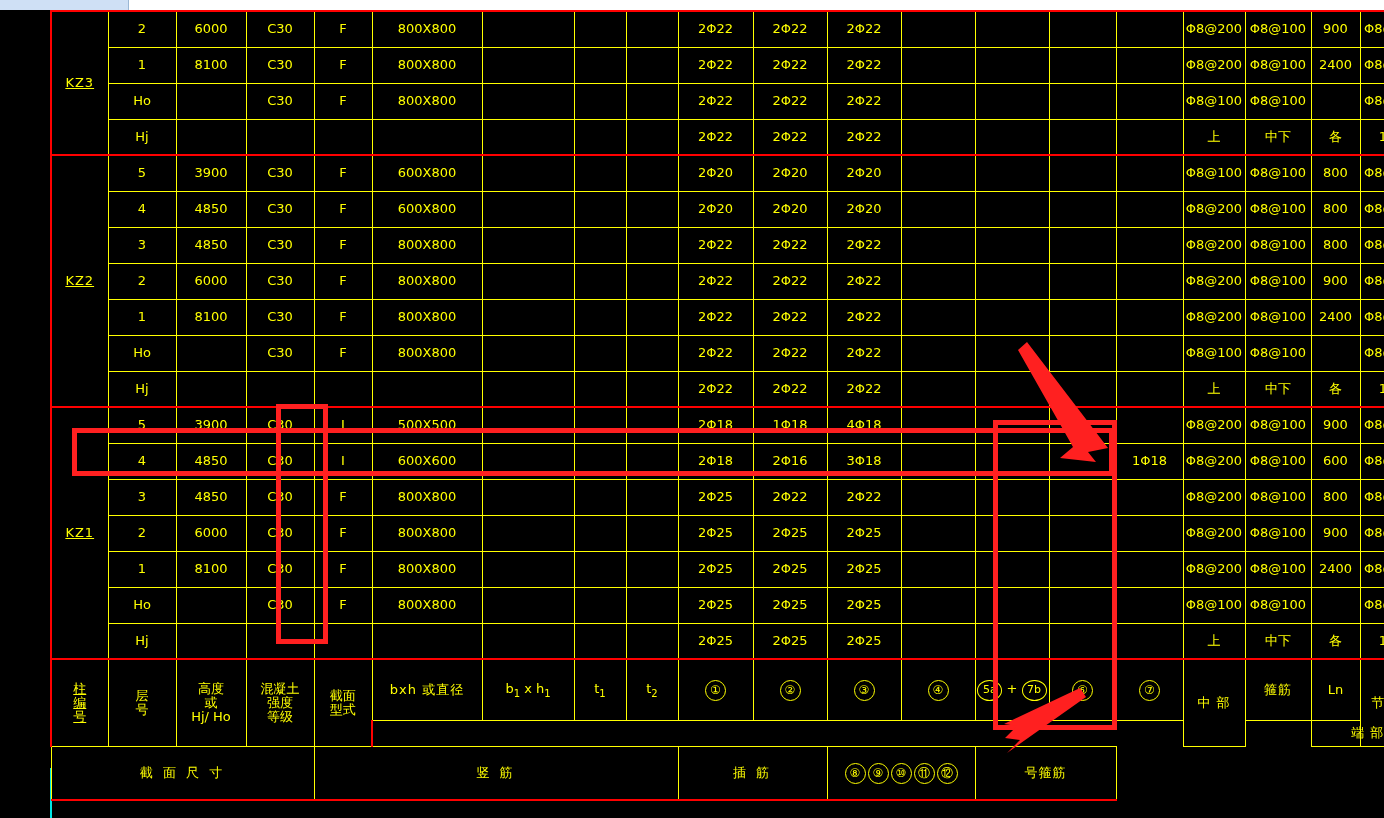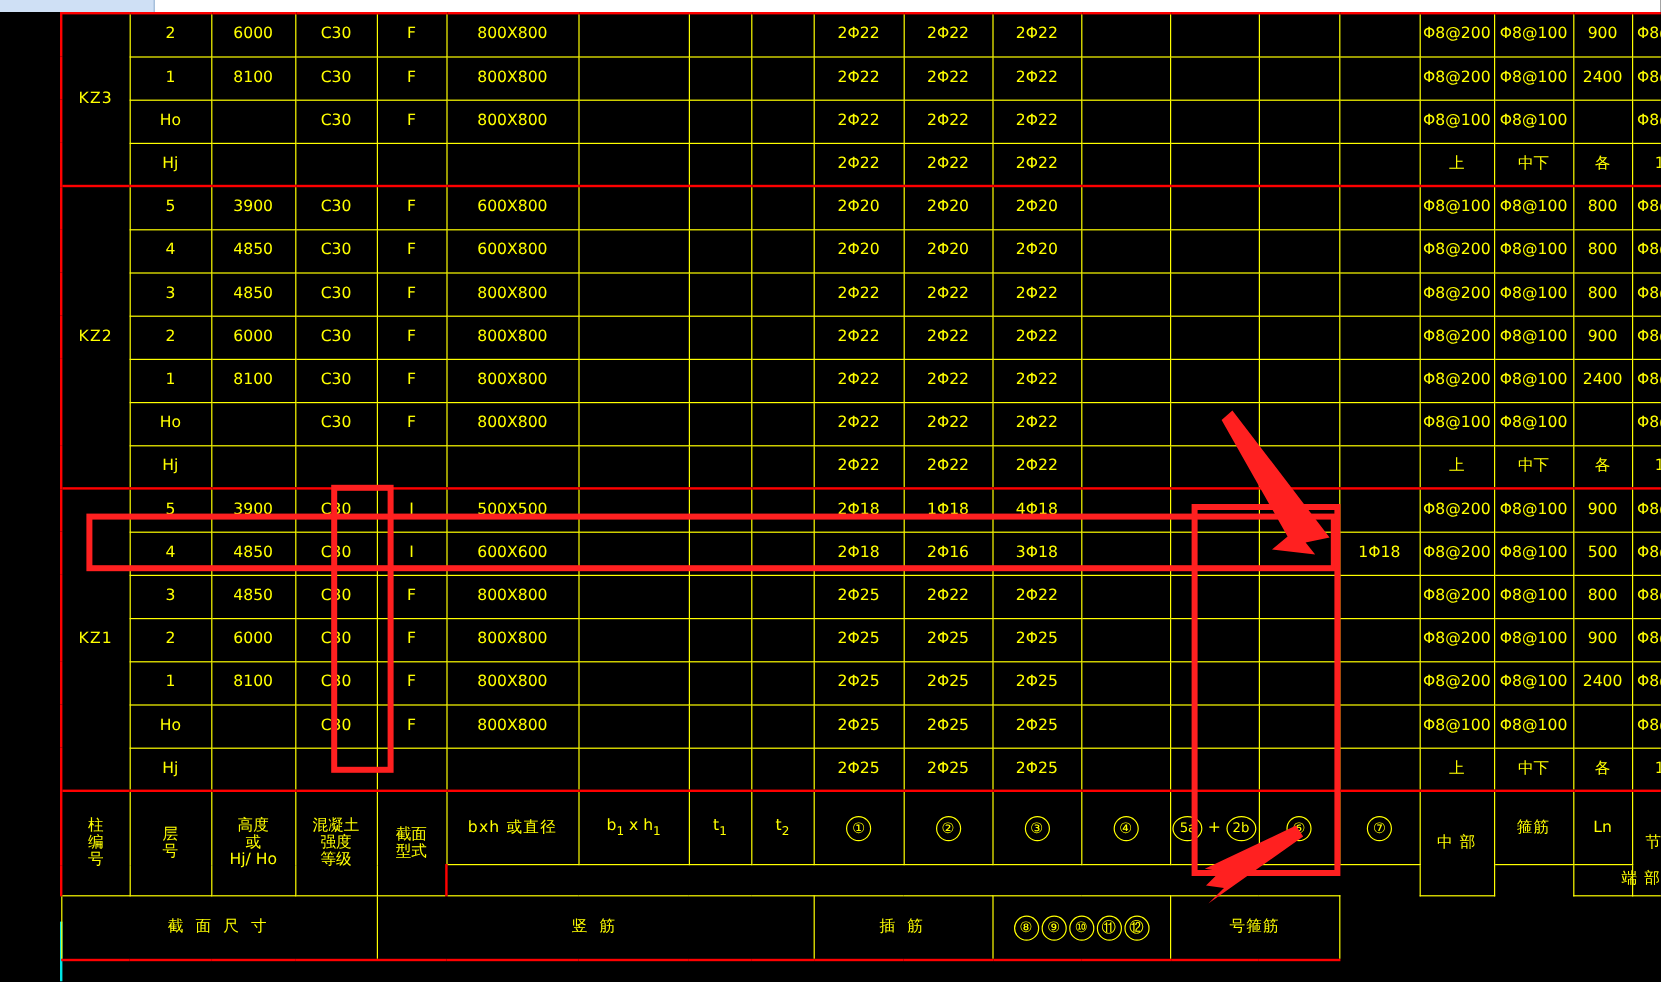--- a/index.html
+++ b/index.html
@@ -15,21 +15,21 @@
   
   .cyanline{position:absolute;left:50px;top:768px;width:2px;height:50px;background:#00e5e5;}
 
   
   .tbl{position:absolute;left:50px;top:10px;width:1334px;height:758px;
        border-collapse:collapse;table-layout:fixed;}
   .tbl td{border:1px solid #ffff00;color:#ffff00;text-align:center;
           font-size:13px;padding:0;line-height:1.1;white-space:nowrap;}
   .sec-top{border-top:2px solid #ff0000 !important;}
   .sec-bot{border-bottom:2px solid #ff0000 !important;}
-  .edge-l{border-left:2px solid #ff0000 !important;}
+  .edge-l{border-left:2px solid #ff0000 !important;text-decoration:underline;}
   .edge-r{border-right:2px solid #ff0000 !important;}
 
   .grp{font-size:15px;letter-spacing:1px;}
   .cn{font-family:"DejaVu Sans","Liberation Sans",sans-serif;font-size:15px;letter-spacing:3px;}
   .cn2{font-size:15px;letter-spacing:1px;}
   .vert{font-size:15px;line-height:1.35;white-space:normal;}
   .sub{font-size:10px;vertical-align:sub;}
   .circ{display:inline-block;width:19px;height:19px;line-height:18px;
         border:1px solid #ffff00;border-radius:50%;font-size:12px;text-align:center;}
   .circw{display:inline-block;width:23px;height:19px;line-height:18px;
@@ -343,21 +343,21 @@
           <td class=""></td>
           <td class="">2Φ18</td>
           <td class="">2Φ16</td>
           <td class="">3Φ18</td>
           <td class=""></td>
           <td class=""></td>
           <td class=""></td>
           <td class="">1Φ18</td>
           <td class="">Φ8@200</td>
           <td class="">Φ8@100</td>
-          <td class="">500</td>
+          <td class="">600</td>
           <td class="edge-r">Φ8@100</td>
         </tr>
         <tr style="height: 36px;">
           <td class="">3</td>
           <td class="">4850</td>
           <td class="">C30</td>
           <td class="">F</td>
           <td class="">800X800</td>
           <td class=""></td>
           <td class=""></td>
@@ -465,21 +465,21 @@
           <td class="vert sec-top" rowspan="2">混凝土<br>强度<br>等级</td>
           <td class="vert sec-top" rowspan="2">截面<br>型式</td>
           <td class="cn2 sec-top">bxh   或直径</td>
           <td class="sec-top">b<span class="sub">1</span> x h<span class="sub">1</span></td>
           <td class="sec-top">t<span class="sub">1</span></td>
           <td class="sec-top">t<span class="sub">2</span></td>
           <td class="sec-top"><span class="circ">①</span></td>
           <td class="sec-top"><span class="circ">②</span></td>
           <td class="sec-top"><span class="circ">③</span></td>
           <td class="sec-top"><span class="circ">④</span></td>
-          <td class="sec-top"><span class="circw">5a</span> + <span class="circw">2b</span></td>
+          <td class="sec-top"><span class="circw">5a</span> + <span class="circw">7b</span></td>
           <td class="sec-top"><span class="circ">⑥</span></td>
           <td class="sec-top"><span class="circ">⑦</span></td>
           <td class="cn2 sec-top" rowspan="2">中 部</td>
           <td class="cn2 sec-top">箍筋</td>
           <td class="sec-top">Ln</td>
           <td class="cn2 sec-top edge-r" rowspan="2">节点内</td>
         </tr>
         <tr style="height: 26px;">
           <td colspan="13" style="border-top: none; border-right: none; border-bottom: none; border-left: 2px solid rgb(255, 0, 0); border-image: initial;"></td>
           <td class="cn2" colspan="2">端 部</td>

